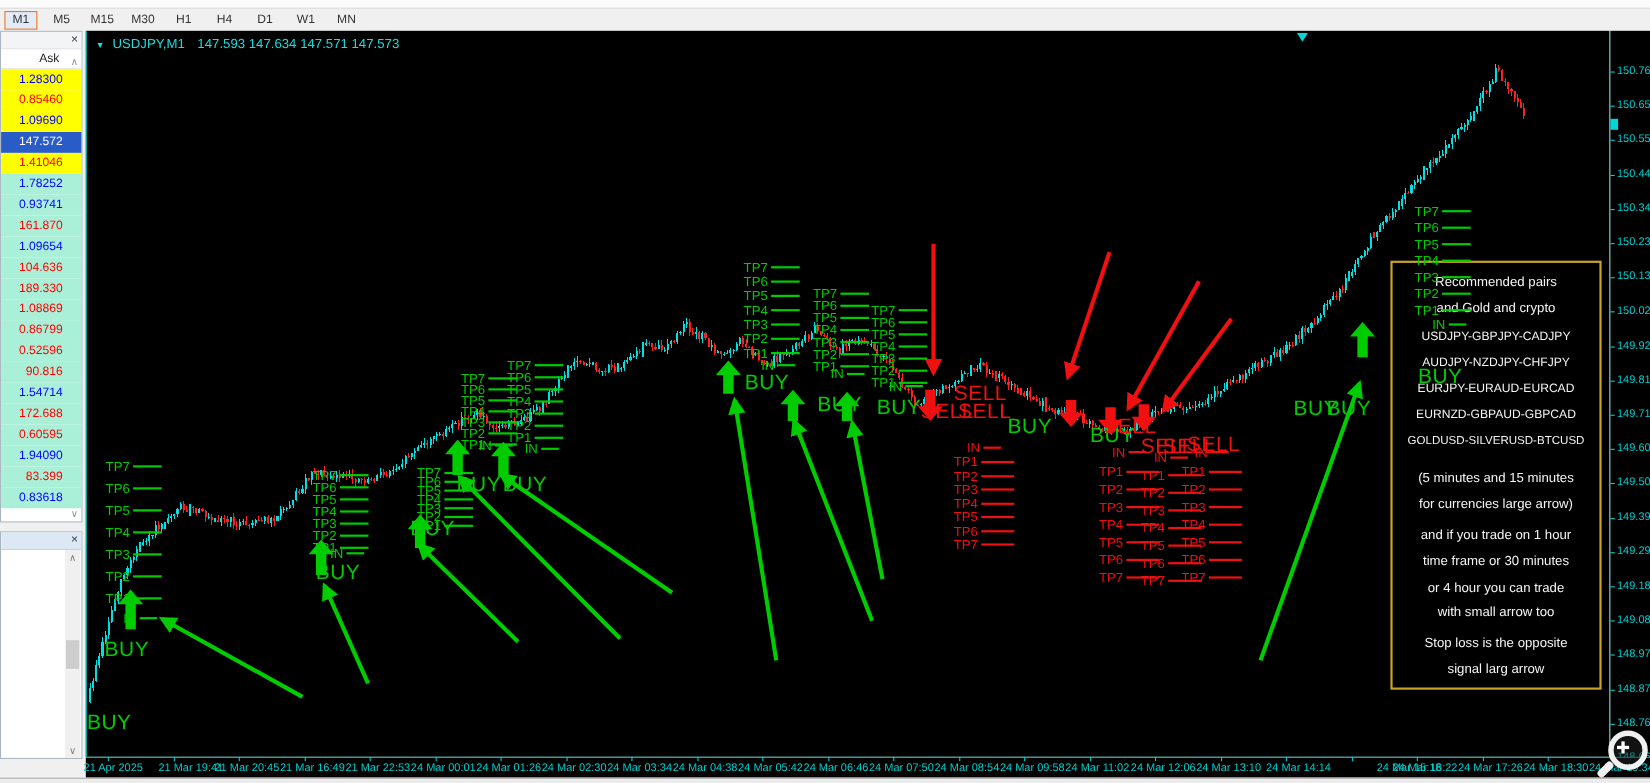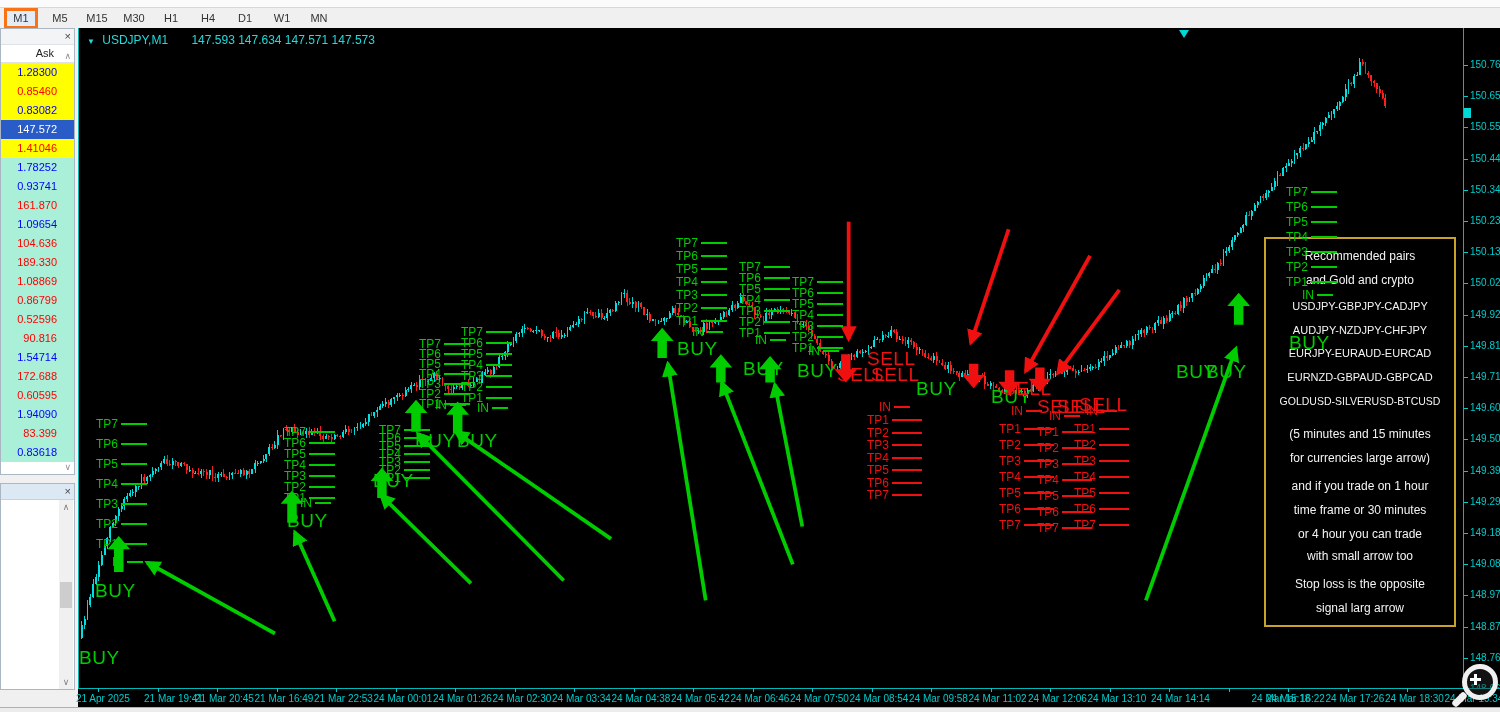--- a/index.html
+++ b/index.html
@@ -2,21 +2,21 @@
 <html><head>
 <meta charset="utf-8">
 <style>
   html,body{margin:0;padding:0;background:#e8e8e8;font-family:"Liberation Sans",sans-serif;}
   .app{position:relative;width:1500px;height:712px;background:#f0f0f0;overflow:hidden;}
 
   
   .top-strip{position:absolute;left:0;top:0;width:1500px;height:7px;background:#fbfbfb;border-bottom:1px solid #d8d8d8;}
   .tf-bar{position:absolute;left:0;top:8px;width:1500px;height:20px;background:#f0f0f0;display:flex;align-items:center;padding-left:4px;gap:7px;}
   .tf-btn{min-width:22px;height:15px;line-height:15px;text-align:center;font-size:11px;color:#333;padding:0 3px;border:1px solid transparent;cursor:default;}
-  .tf-btn.active{background:#e2ecf8;border:3px solid #f97316;}
+  .tf-btn.active{background:#e2ecf8;border:1px solid #f97316;}
 
   
   .left-col{position:absolute;left:0;top:28px;width:78px;height:679px;background:#f0f0f0;}
   .mw-panel{position:absolute;left:0;top:28px;width:75px;height:447px;background:#fff;border:1px solid #aab6c2;box-sizing:border-box;}
   .mw-titlebar{height:15px;background:#f2f4f6;border-bottom:1px solid #dde2e8;position:relative;}
   .mw-close{position:absolute;right:3px;top:1px;font-size:11px;line-height:13px;color:#444;cursor:default;}
   .mw-header{height:17px;background:#fff;border-bottom:1px solid #e2e2e2;font-size:11px;color:#222;text-align:right;padding-right:20px;line-height:17px;position:relative;}
   .mw-chev{position:absolute;right:3px;font-size:9px;color:#909090;}
   .mw-rows{position:relative;}
   .mw-row{height:19px;line-height:19px;text-align:right;padding-right:17px;font-size:11px;}
@@ -97,21 +97,21 @@
     <div class="mw-titlebar">
       <span class="mw-close">×</span>
     </div>
     <div class="mw-header">
       <span>Ask</span>
       <span class="mw-chev" style="top:3px;">∧</span>
     </div>
     <div class="mw-rows" id="mw-rows">
         <div class="mw-row bg-y"><span style="color: rgb(0, 0, 255);">1.28300</span></div>
         <div class="mw-row bg-y"><span style="color: rgb(255, 0, 0);">0.85460</span></div>
-        <div class="mw-row bg-y"><span style="color: rgb(0, 0, 255);">0.83082</span></div>
+        <div class="mw-row bg-y"><span style="color: rgb(0, 0, 255);">1.09690</span></div>
         <div class="mw-row bg-s"><span style="color: rgb(255, 255, 255);">147.572</span></div>
         <div class="mw-row bg-y"><span style="color: rgb(255, 0, 0);">1.41046</span></div>
         <div class="mw-row bg-a"><span style="color: rgb(0, 0, 255);">1.78252</span></div>
         <div class="mw-row bg-a"><span style="color: rgb(0, 0, 255);">0.93741</span></div>
         <div class="mw-row bg-a"><span style="color: rgb(255, 0, 0);">161.870</span></div>
         <div class="mw-row bg-a"><span style="color: rgb(0, 0, 255);">1.09654</span></div>
         <div class="mw-row bg-a"><span style="color: rgb(255, 0, 0);">104.636</span></div>
         <div class="mw-row bg-a"><span style="color: rgb(255, 0, 0);">189.330</span></div>
         <div class="mw-row bg-a"><span style="color: rgb(255, 0, 0);">1.08869</span></div>
         <div class="mw-row bg-a"><span style="color: rgb(255, 0, 0);">0.86799</span></div>
@@ -1549,21 +1549,21 @@
         <div class="sig-big" style="left: 792px; top: 336px; color: rgb(240, 16, 16);">SELL</div>
         <div class="sig-big" style="left: 924px; top: 350px; color: rgb(240, 16, 16);">SELL</div>
         <div class="sig-big" style="left: 958px; top: 368px; color: rgb(240, 16, 16);">SELL</div>
         <div class="sig-big" style="left: 978px; top: 368px; color: rgb(240, 16, 16);">SELL</div>
         <div class="sig-big" style="left: 1000px; top: 366px; color: rgb(240, 16, 16);">SELL</div>
       </div>
 
     <div class="chart-title">
       <span class="tri">▼</span>
       <span>USDJPY,M1</span>
-      <span style="margin-left:20px;">147.593 147.634 147.571 147.573</span>
+      <span style="margin-left:8px;">147.593 147.634 147.571 147.573</span>
     </div>
     <div class="top-marker"></div>
   </div>
 
   <div class="axis-vline"></div>
   <div class="price-axis" id="price-axis">
       <div class="pa-label" style="top: 31px;">150.760</div>
       <div class="pa-tick" style="top: 37px;"></div>
       <div class="pa-label" style="top: 62.2px;">150.655</div>
       <div class="pa-tick" style="top: 68.2px;"></div>

